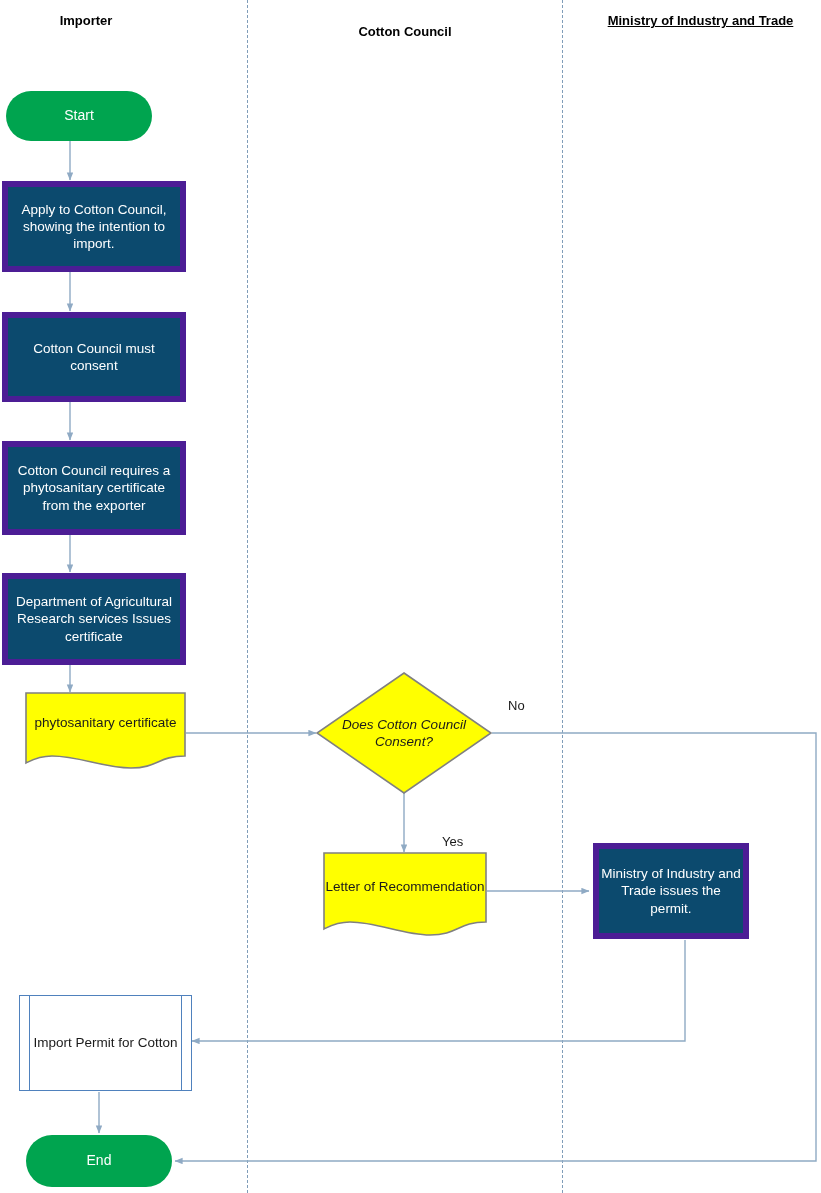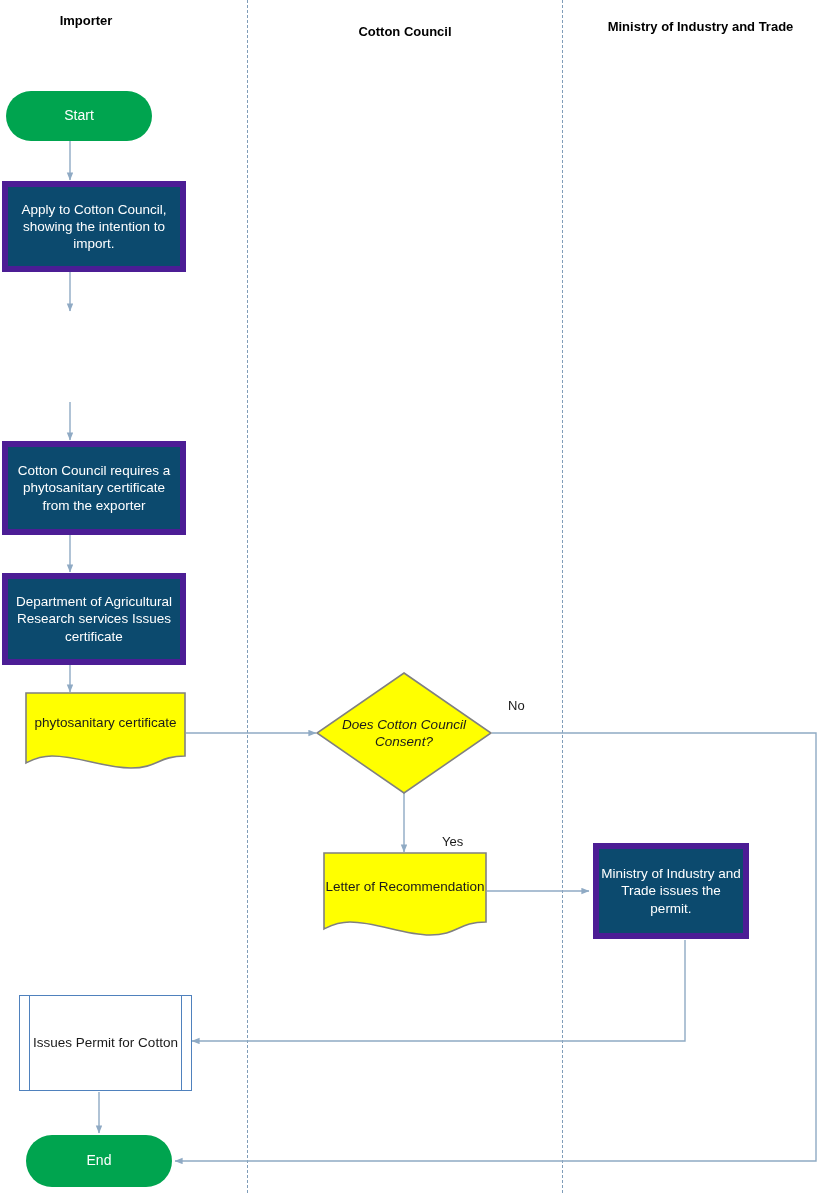--- a/index.html
+++ b/index.html
@@ -142,21 +142,21 @@
 </head>
 <body>
 
 <div id="canvas">
 
   <div class="lane-divider" style="left:247px;"></div>
   <div class="lane-divider" style="left:562px;"></div>
 
   <div class="lane-header" style="left:0px;  top:13px;  width:172px;">Importer</div>
   <div class="lane-header" style="left:300px; top:24px;  width:210px;">Cotton Council</div>
-  <div class="lane-header" style="left:580px; top:19px;  width:241px;">Ministry of Industry and Trade</div>
+  <div class="lane-header" style="left:580px; top:13px;  width:241px;text-decoration:underline;">Ministry of Industry and Trade</div>
 
   <svg id="connectors" viewBox="0 0 821 1193" xmlns="http://www.w3.org/2000/svg">
     <defs>
       <marker id="arrow" markerWidth="9" markerHeight="9" refX="7.6" refY="3.2" orient="auto" markerUnits="userSpaceOnUse">
         <path d="M0,0 L8,3.2 L0,6.4 z" fill="#8faac4"></path>
       </marker>
     </defs>
     <g fill="none" stroke="#8faac4" stroke-width="1.4" marker-end="url(#arrow)">
 
       <path d="M70,140 L70,180"></path>
@@ -187,20 +187,23 @@
   <div class="edge-label" style="left:442px; top:834px;">Yes</div>
 
   <div class="node terminator" style="left:6px; top:91px; width:146px; height:50px;">
     <span>Start</span>
   </div>
 
   <div class="node process" style="left:2px; top:181px; width:184px; height:91px;">
     <span>Apply to Cotton Council, showing the intention to import.</span>
   </div>
 
+  <div class="node process" style="left:2px; top:312px; width:184px; height:90px;">
+    <span>Cotton Council must consent</span>
+  </div>
 
   <div class="node process" style="left:2px; top:441px; width:184px; height:94px;">
     <span>Cotton Council requires a phytosanitary certificate from the exporter</span>
   </div>
 
   <div class="node process" style="left:2px; top:573px; width:184px; height:92px;">
     <span>Department of Agricultural Research services Issues certificate</span>
   </div>
 
   <div class="node document" style="left:25px; top:692px; width:161px; height:77px;">
@@ -224,20 +227,20 @@
     <span class="doc-label">Letter of Recommendation</span>
   </div>
 
   <div class="node process" style="left:593px; top:843px; width:156px; height:96px;">
     <span>Ministry of Industry and Trade issues the permit.</span>
   </div>
 
   <div class="node predefined" style="left:19px; top:995px; width:173px; height:96px;">
     <span class="bar left"></span>
     <span class="bar right"></span>
-    <span>Issues Permit for Cotton</span>
+    <span>Import Permit for Cotton</span>
   </div>
 
   <div class="node terminator" style="left:26px; top:1135px; width:146px; height:52px;">
     <span>End</span>
   </div>
 
 </div>
 
 </body></html>

